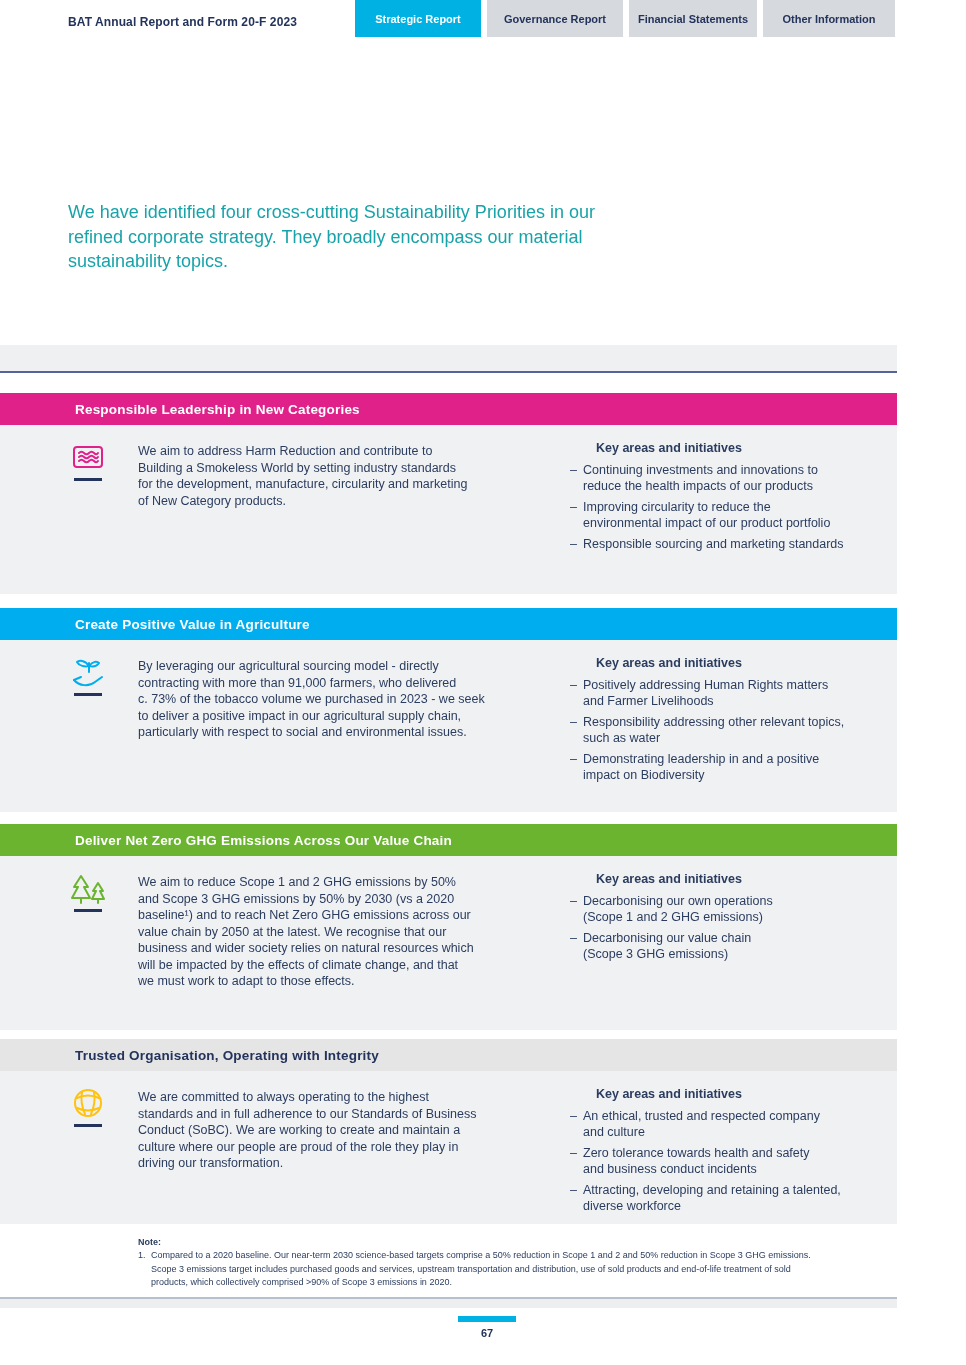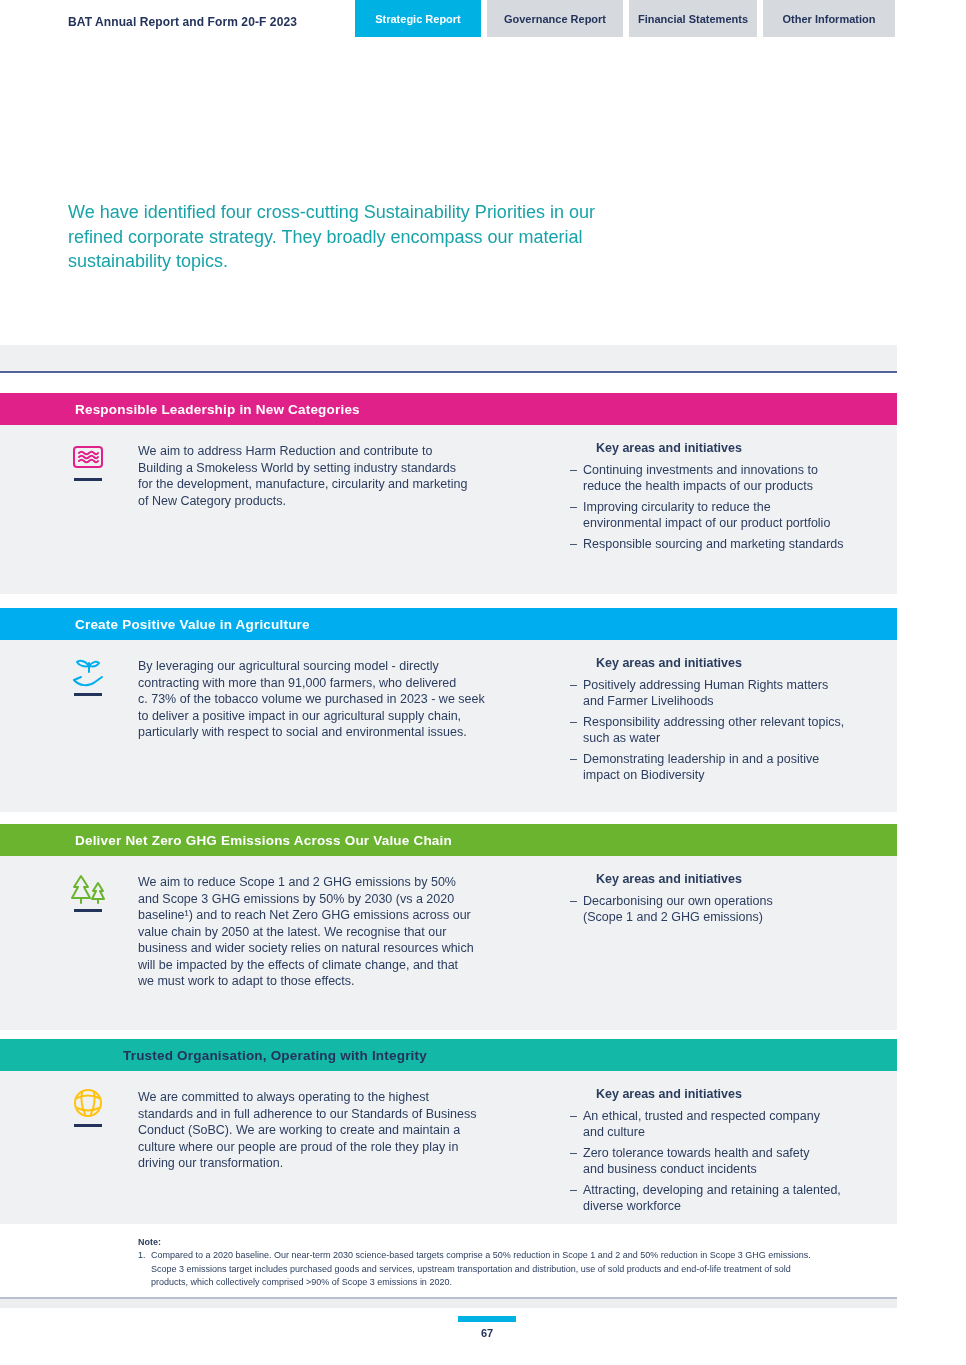--- a/index.html
+++ b/index.html
@@ -162,27 +162,29 @@
 baseline¹) and to reach Net Zero GHG emissions across our
 value chain by 2050 at the latest. We recognise that our
 business and wider society relies on natural resources which
 will be impacted by the effects of climate change, and that
 we must work to adapt to those effects.</p>
       <div class="key-col">
         <h4>Key areas and initiatives</h4>
         <ul>
           <li>Decarbonising our own operations
 (Scope 1 and 2 GHG emissions)</li>
+          <li>Decarbonising our value chain
+(Scope 3 GHG emissions)</li>
         </ul>
       </div>
     </div>
   </div>
 
   <div class="section" style="top:1039px">
-    <div class="bar" style="background: #14b8a6; padding-left: 48px;">
+    <div class="bar" style="background: #e5e5e5;">
       <span class="bar-title dark">Trusted Organisation, Operating with Integrity</span>
     </div>
     <div class="content" style="height:153px">
       <div class="icon-wrap">
         <svg width="40" height="34" viewBox="0 0 40 34" fill="none" stroke="#ffc20e" stroke-width="2" stroke-linecap="round" stroke-linejoin="round">
           <circle cx="20" cy="16" r="13"></circle>
           <path d="M9 11 q11 -5 22 0"></path>
           <path d="M9 21 q11 5 22 0"></path>
           <path d="M14 5 q-2 11 3 22"></path>
           <path d="M26 5 q2 11 -3 22"></path>

